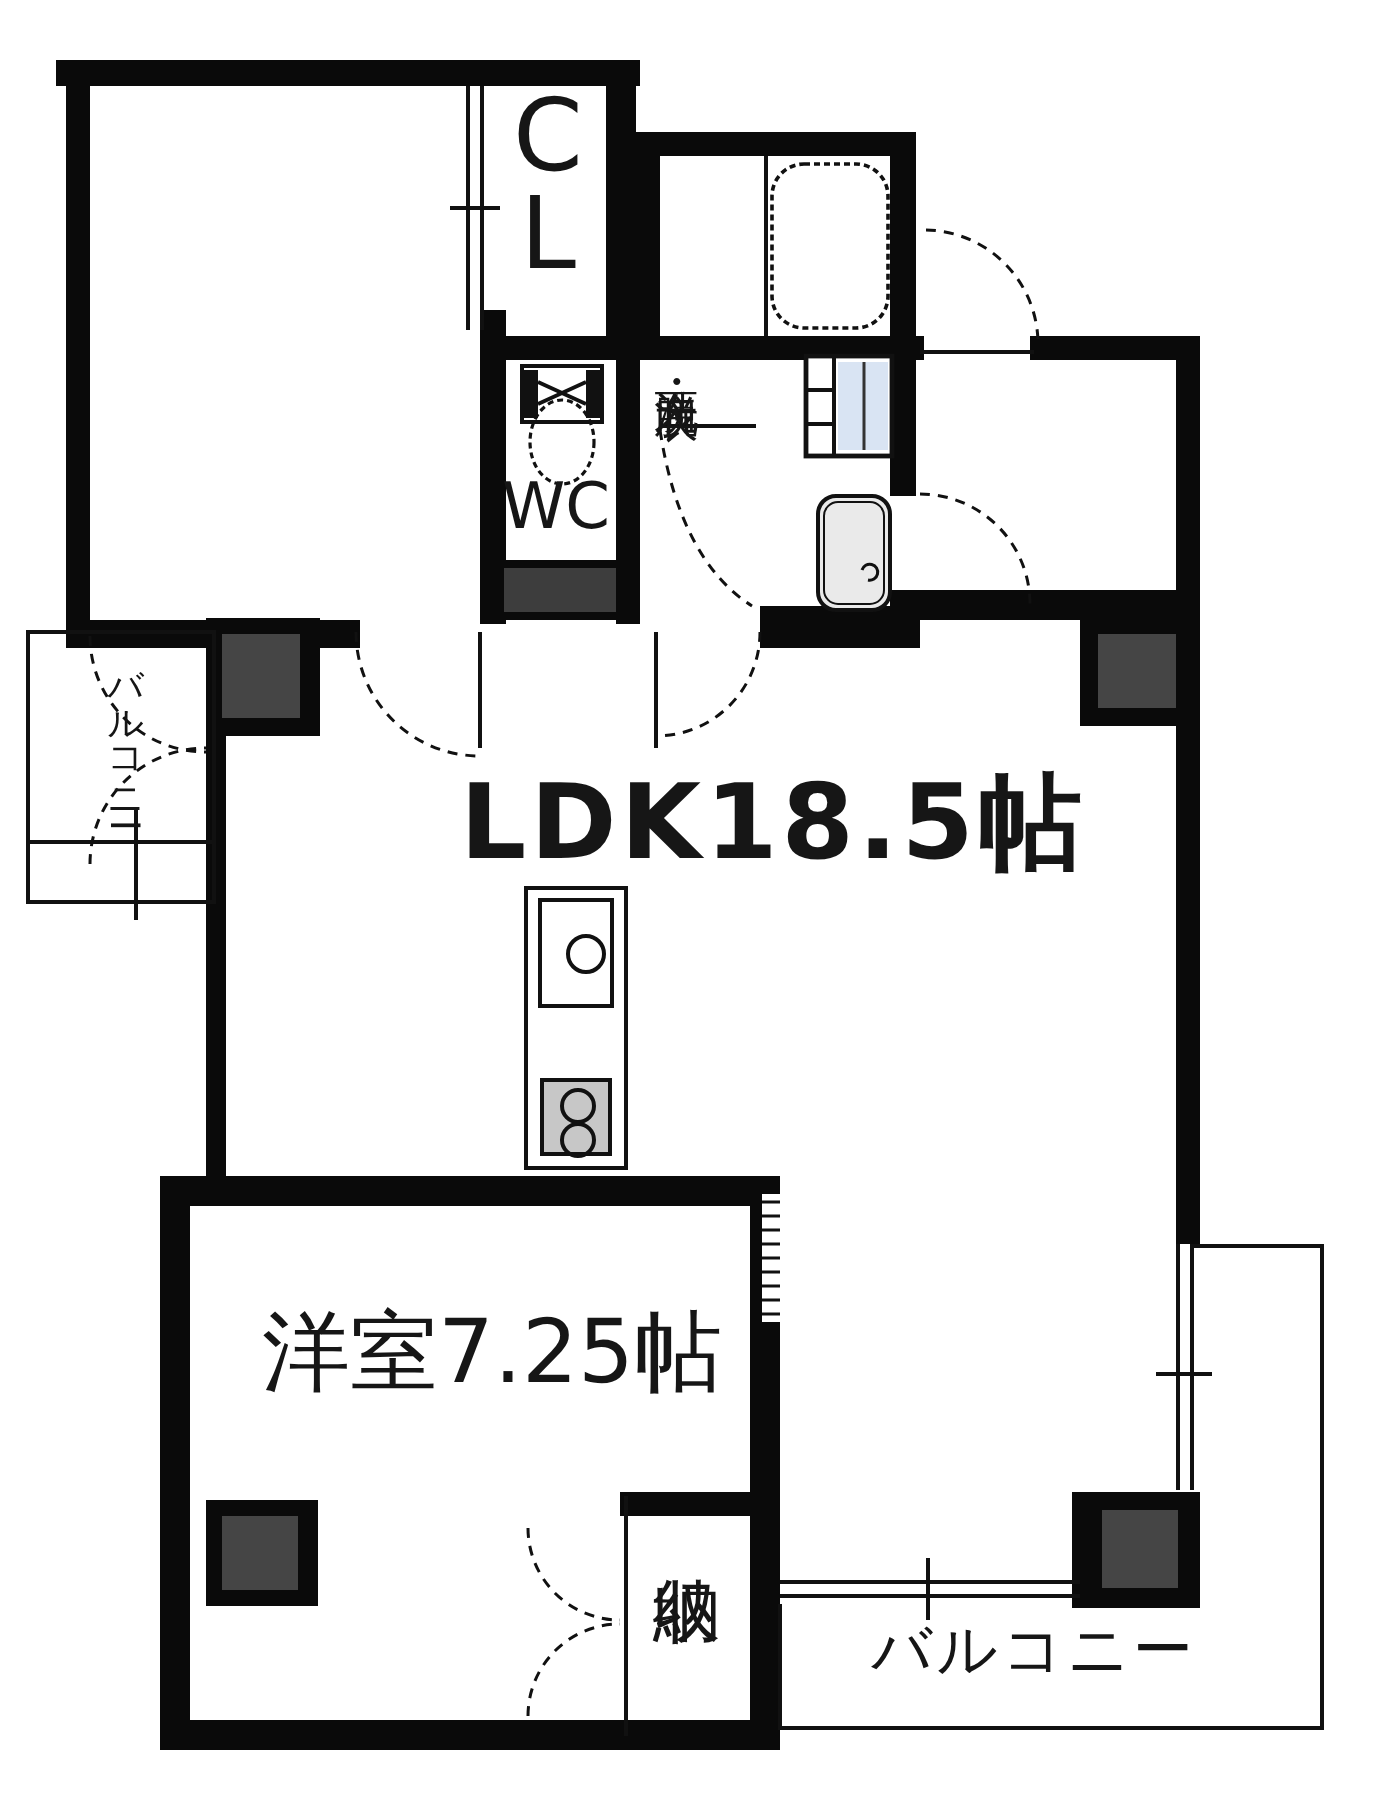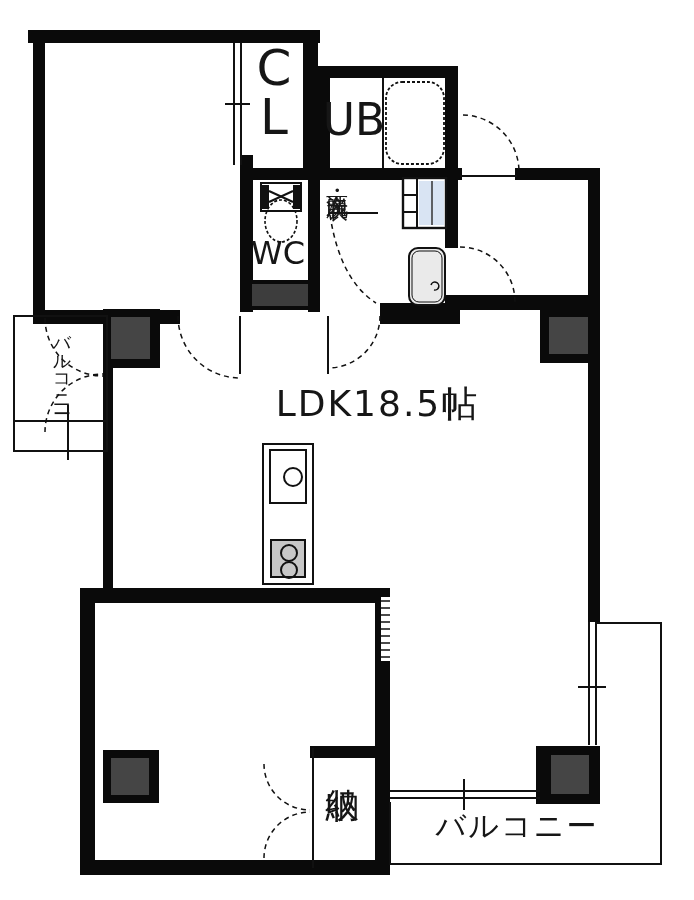--- a/index.html
+++ b/index.html
@@ -10,21 +10,21 @@
   .plan svg{position:absolute;left:0;top:0;}
   .lbl{position:absolute;color:#161616;white-space:nowrap;line-height:1.05;}
   .center{text-align:center;}
   .vert{writing-mode:vertical-rl;text-orientation:upright;white-space:normal;}
   .lbl-yo6{left:48px;top:137px;width:185px;font-size:41px;font-weight:500;}
   .lbl-cl{left:243px;top:44px;width:62px;font-size:50px;font-weight:500;line-height:.98;}
   .lbl-ub{left:322px;top:97px;width:64px;font-size:44px;font-weight:500;}
   .lbl-wc{left:246px;top:237px;width:64px;font-size:32px;font-weight:500;}
   .lbl-senmen{left:326px;top:177px;height:152px;font-size:22px;font-weight:500;letter-spacing:1px;}
   .lbl-genkan{left:486px;top:190px;width:96px;font-size:43px;font-weight:500;letter-spacing:2px;}
-  .lbl-ldk{left:230px;top:385px;width:295px;font-size:36px;font-weight:400;letter-spacing:2px;}
+  .lbl-ldk{left:230px;top:385px;width:295px;font-size:52px;font-weight:700;letter-spacing:2px;}
   .lbl-yo725{left:113px;top:654px;width:266px;font-size:44px;font-weight:500;}
   .lbl-shuno{left:324px;top:762px;height:95px;font-size:34px;font-weight:500;}
   .lbl-balc-b{left:428px;top:810px;width:178px;font-size:30px;font-weight:500;letter-spacing:2px;}
   .lbl-balc-l{left:52px;top:322px;height:138px;font-size:18px;font-weight:500;}
 </style>
 </head>
 <body>
 
 <div class="plan">
 
@@ -141,29 +141,29 @@
     <g stroke="#111" stroke-width="2">
       <line x1="330" y1="213" x2="378" y2="213"></line>
       <line x1="240" y1="316" x2="240" y2="374"></line>
       <line x1="328" y1="316" x2="328" y2="374"></line>
     </g>
   </svg>
 
 
   <div class="lbl lbl-cl center"><span>C</span><br><span>L</span></div>
 
-  <div class="lbl lbl-ub center">UB</div>
 
   <div class="lbl lbl-wc center">WC</div>
 
   <div class="lbl lbl-senmen vert">洗面・脱衣</div>
 
 
   <div class="lbl lbl-ldk center">LDK18.5帖</div>
 
+  <div class="lbl lbl-yo725 center">洋室7.25帖</div>
 
   <div class="lbl lbl-shuno vert">収納</div>
 
   <div class="lbl lbl-balc-b center">バルコニー</div>
 
   <div class="lbl lbl-balc-l vert">バルコニー</div>
 
 </div>
 
 </body></html>

